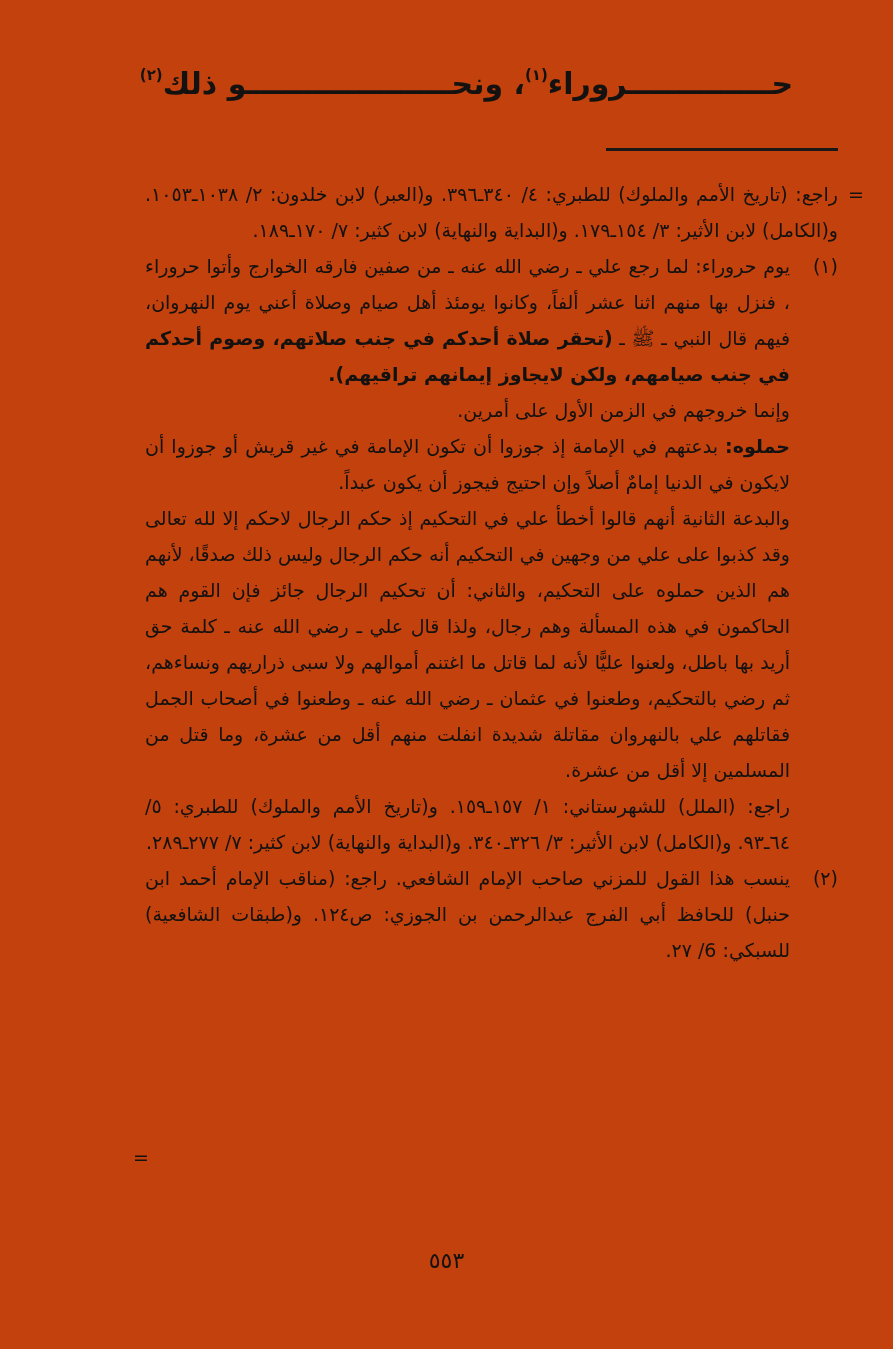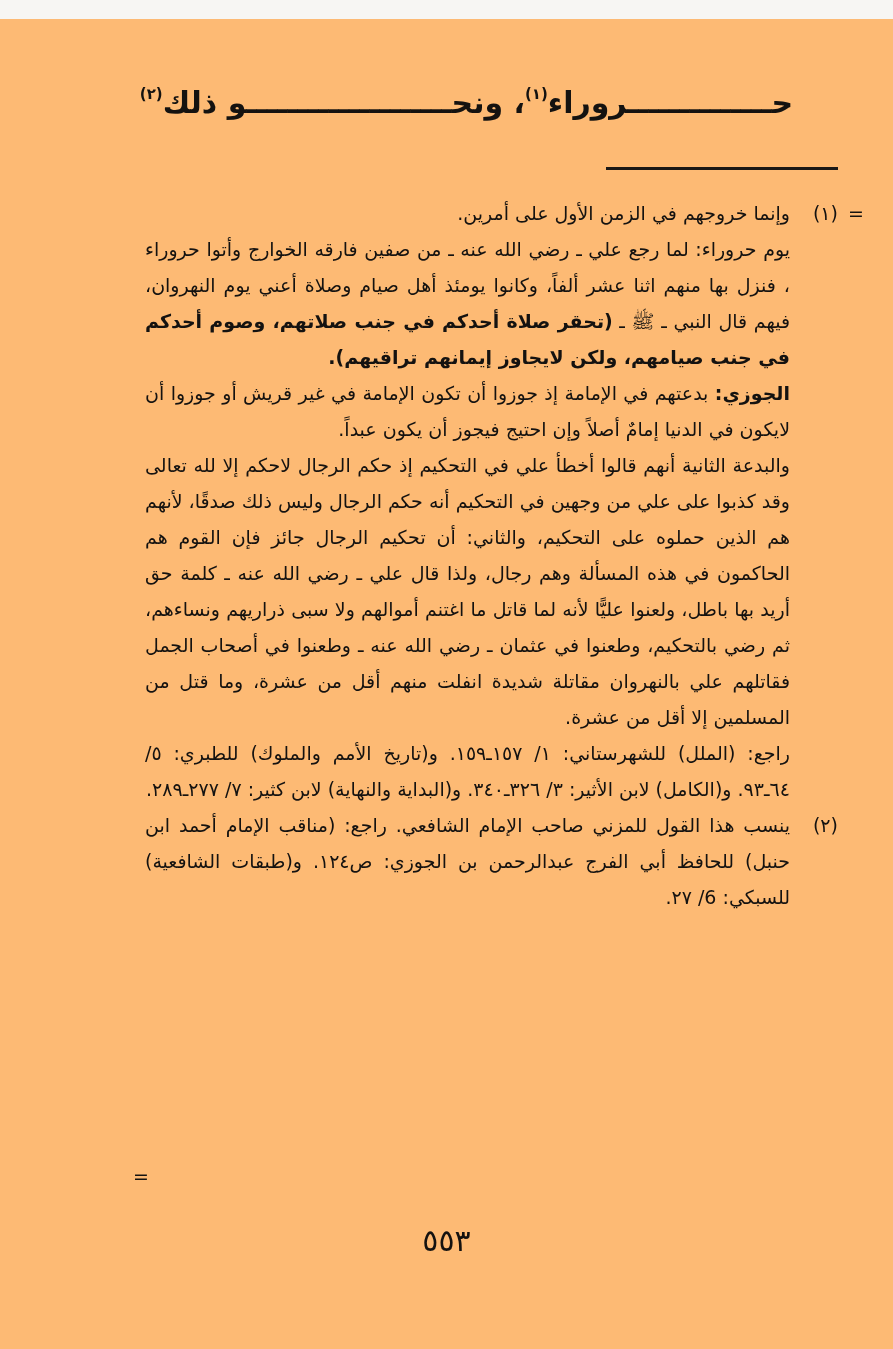--- a/index.html
+++ b/index.html
@@ -6,23 +6,22 @@
   html, body { background: #f7f6f3; }
   body {
     width: 893px; height: 1349px;
     position: relative;
     font-family: "DejaVu Sans", sans-serif;
     color: #141210;
     overflow: hidden;
   }
   .page {
     position: absolute; inset: 0;
-    background: #fdba74;
+    background: #c2410c;
     direction: rtl;
-    margin-top: 19px;
   }
   
   .page-header {
     position: absolute;
     top: 66px; right: 0; left: 40px;
     text-align: center;
     font-size: 30px;
     font-weight: bold;
     white-space: nowrap;
     letter-spacing: 0.5px;
@@ -65,49 +64,50 @@
   }
   .fn-body { margin-right: 48px; }
   
   .bottom-mark {
     position: absolute;
     left: 133px; top: 1146px;
     font-size: 19px;
   }
   .page-number {
     position: absolute;
-    top: 1204px; right: 0; left: 0;
+    top: 1248px; right: 0; left: 0;
     text-align: center;
-    font-size: 30px;
+    font-size: 22px;
     letter-spacing: 2px;
   }
 </style>
 </head>
 <body>
 
 <div class="page">
 
   <header class="page-header">
     <span>حــــــــــــــروراء</span><sup class="heading-sup">(١)</sup><span>، ونحــــــــــــــــــــو ذلك</span><sup class="heading-sup">(٢)</sup>
   </header>
 
   <div class="heading-rule"></div>
 
   <main class="text-block">
 
     <section class="continued-note">
       <span class="cont-mark">=</span>
+      <p class="para">راجع: (تاريخ الأمم والملوك) للطبري: ٤/ ٣٤٠ـ٣٩٦. و(العبر) لابن خلدون: ٢/ ١٠٣٨ـ١٠٥٣. و(الكامل) لابن الأثير: ٣/ ١٥٤ـ١٧٩. و(البداية والنهاية) لابن كثير: ٧/ ١٧٠ـ١٨٩.</p>
     </section>
 
     <section class="footnote">
       <span class="fn-marker">(١)</span>
       <div class="fn-body">
+        <p class="para"><span>يوم حروراء: لما رجع علي ـ رضي الله عنه ـ من صفين فارقه الخوارج وأتوا حروراء ، فنزل بها منهم اثنا عشر ألفاً، وكانوا يومئذ أهل صيام وصلاة أعني يوم النهروان، فيهم قال النبي ـ ﷺ ـ </span><span class="bold">(تحقر صلاة أحدكم في جنب صلاتهم، وصوم أحدكم في جنب صيامهم، ولكن لايجاوز إيمانهم تراقيهم).</span></p>
         <p class="para">وإنما خروجهم في الزمن الأول على أمرين.</p>
-        <p class="para"><span>يوم حروراء: لما رجع علي ـ رضي الله عنه ـ من صفين فارقه الخوارج وأتوا حروراء ، فنزل بها منهم اثنا عشر ألفاً، وكانوا يومئذ أهل صيام وصلاة أعني يوم النهروان، فيهم قال النبي ـ ﷺ ـ </span><span class="bold">(تحقر صلاة أحدكم في جنب صلاتهم، وصوم أحدكم في جنب صيامهم، ولكن لايجاوز إيمانهم تراقيهم).</span></p>
-        <p class="para"><span class="bold">الجوزي:</span><span> بدعتهم في الإمامة إذ جوزوا أن تكون الإمامة في غير قريش أو جوزوا أن لايكون في الدنيا إمامٌ أصلاً وإن احتيج فيجوز أن يكون عبداً.</span></p>
+        <p class="para"><span class="bold">حملوه:</span><span> بدعتهم في الإمامة إذ جوزوا أن تكون الإمامة في غير قريش أو جوزوا أن لايكون في الدنيا إمامٌ أصلاً وإن احتيج فيجوز أن يكون عبداً.</span></p>
         <p class="para">والبدعة الثانية أنهم قالوا أخطأ علي في التحكيم إذ حكم الرجال لاحكم إلا لله تعالى وقد كذبوا على علي من وجهين في التحكيم أنه حكم الرجال وليس ذلك صدقًا، لأنهم هم الذين حملوه على التحكيم، والثاني: أن تحكيم الرجال جائز فإن القوم هم الحاكمون في هذه المسألة وهم رجال، ولذا قال علي ـ رضي الله عنه ـ كلمة حق أريد بها باطل، ولعنوا عليًّا لأنه لما قاتل ما اغتنم أموالهم ولا سبى ذراريهم ونساءهم، ثم رضي بالتحكيم، وطعنوا في عثمان ـ رضي الله عنه ـ وطعنوا في أصحاب الجمل فقاتلهم علي بالنهروان مقاتلة شديدة انفلت منهم أقل من عشرة، وما قتل من المسلمين إلا أقل من عشرة.</p>
         <p class="para">راجع: (الملل) للشهرستاني: ١/ ١٥٧ـ١٥٩. و(تاريخ الأمم والملوك) للطبري: ٥/ ٦٤ـ٩٣. و(الكامل) لابن الأثير: ٣/ ٣٢٦ـ٣٤٠. و(البداية والنهاية) لابن كثير: ٧/ ٢٧٧ـ٢٨٩.</p>
       </div>
     </section>
 
     <section class="footnote">
       <span class="fn-marker">(٢)</span>
       <div class="fn-body">
         <p class="para">ينسب هذا القول للمزني صاحب الإمام الشافعي. راجع: (مناقب الإمام أحمد ابن حنبل) للحافظ أبي الفرج عبدالرحمن بن الجوزي: ص١٢٤. و(طبقات الشافعية) للسبكي: 6/ ٢٧.</p>
       </div>

